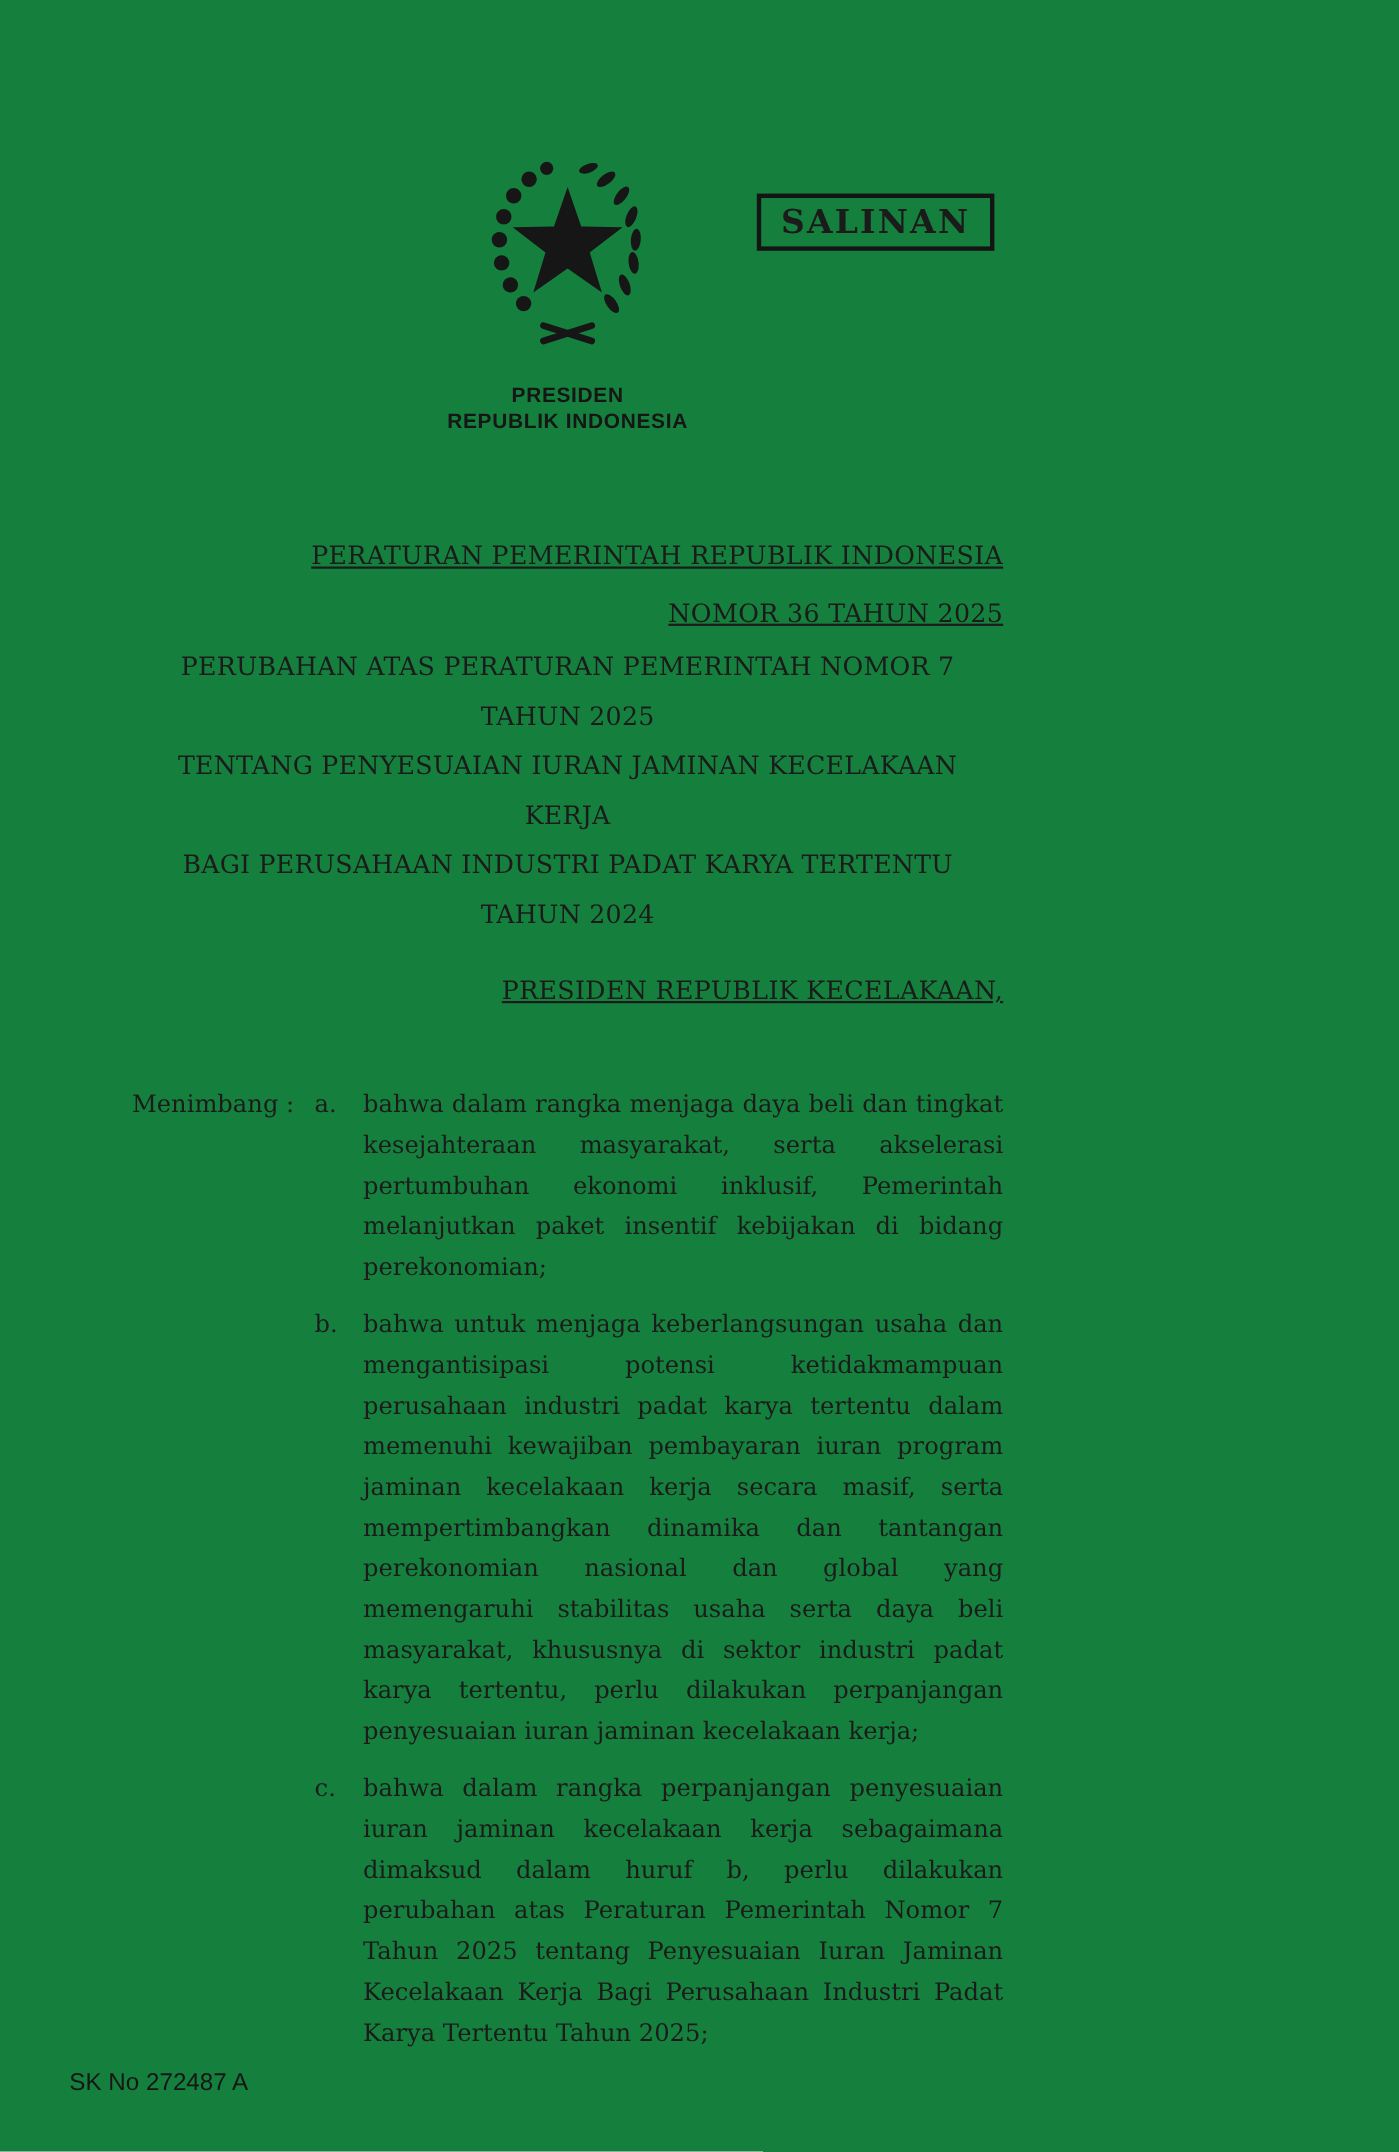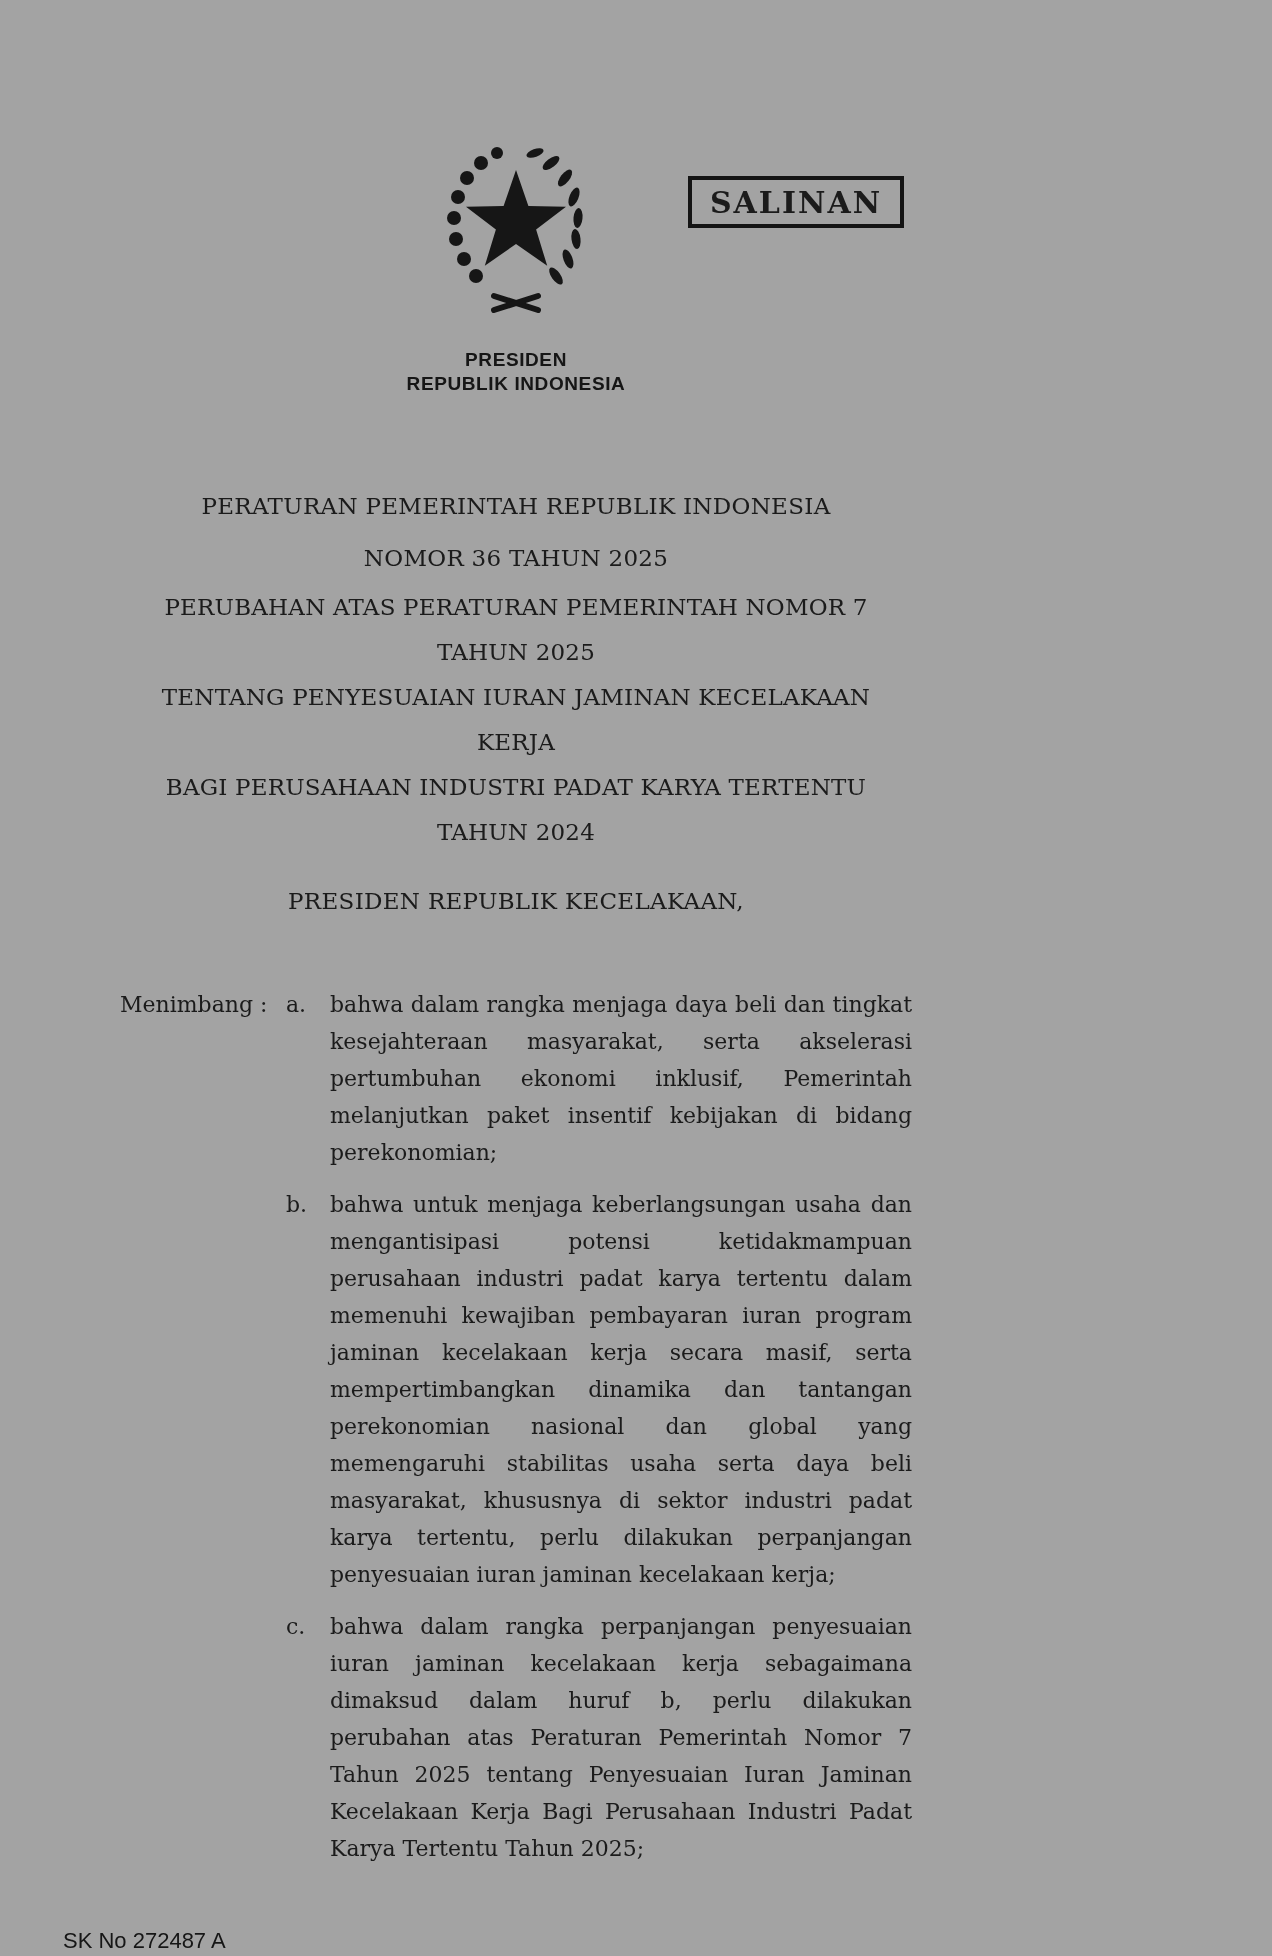--- a/index.html
+++ b/index.html
@@ -2,21 +2,21 @@
 <html><head>
 <meta charset="utf-8">
 <style>
   * { margin: 0; padding: 0; box-sizing: border-box; }
   html, body { background: #d9d9d9; }
   .page {
     position: relative;
     width: 1272px;
     height: 1956px;
     margin: 0 auto;
-    background: #a3a3a3;
+    background: #15803d;
     color: #1b1b1b;
     font-family: "DejaVu Serif", serif;
     overflow: hidden;
   }
   
   .stamp {
     position: absolute;
     top: 176px;
     left: 688px;
     width: 216px;
@@ -46,24 +46,25 @@
     margin-top: 16px;
     text-align: center;
     font-family: "Liberation Sans", sans-serif;
     font-weight: bold;
     font-size: 19px;
     line-height: 24px;
     letter-spacing: 0.6px;
     color: #161616;
   }
   .h-center {
-    text-align: center;
+    text-align: right;
     font-size: 23px;
     line-height: 30px;
     letter-spacing: 0.3px;
+    text-decoration: underline;
   }
   .doc-type   { margin-top: 95px; }
   .doc-number { margin-top: 22px; }
   .doc-about  { margin-top: 26px; }
   .subject {
     margin-top: 12px;
     text-align: center;
     font-size: 23px;
     line-height: 45px;
     letter-spacing: 0.2px;
@@ -83,21 +84,21 @@
   .c-colon  { grid-column: 2; }
   .c-marker { grid-column: 3; }
   .c-text   {
     grid-column: 4;
     text-align: justify;
     text-justify: inter-word;
   }
   .footer-code {
     position: absolute;
     left: 63px;
-    top: 1928px;
+    top: 1880px;
     font-family: "Liberation Sans", sans-serif;
     font-size: 22px;
     color: #161616;
   }
 </style>
 </head>
 <body>
 
 <div class="page">
 

